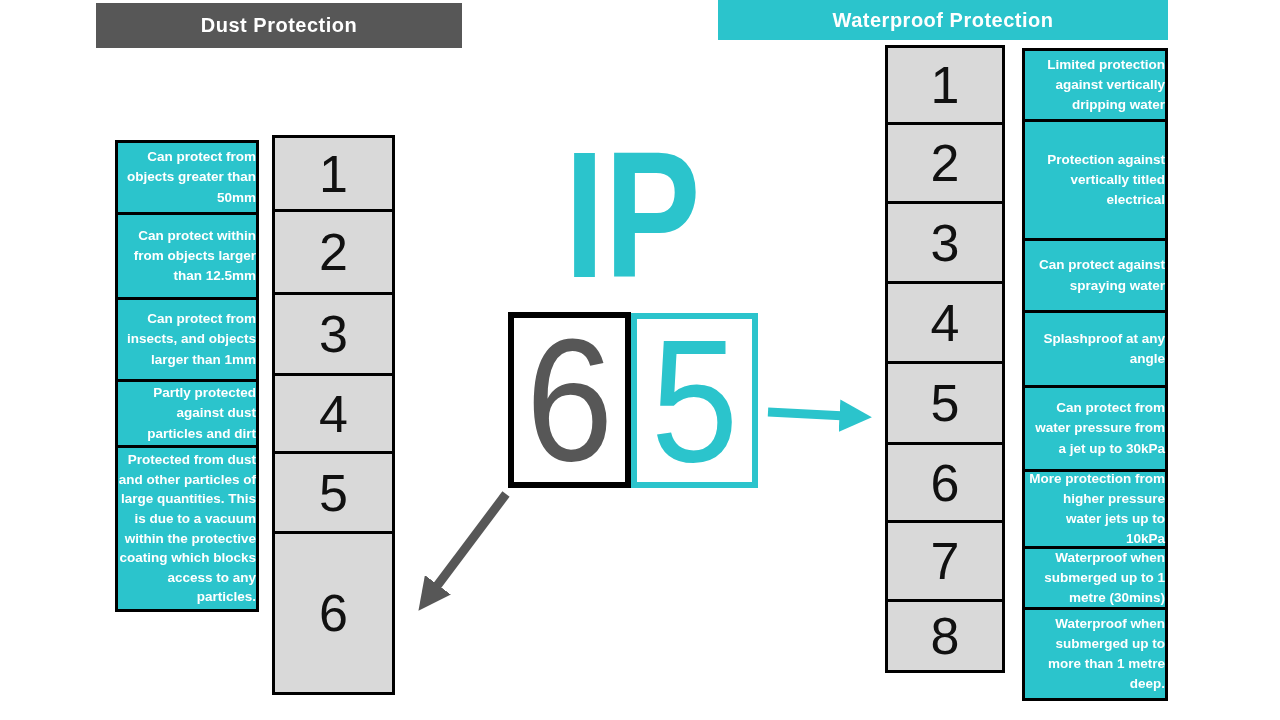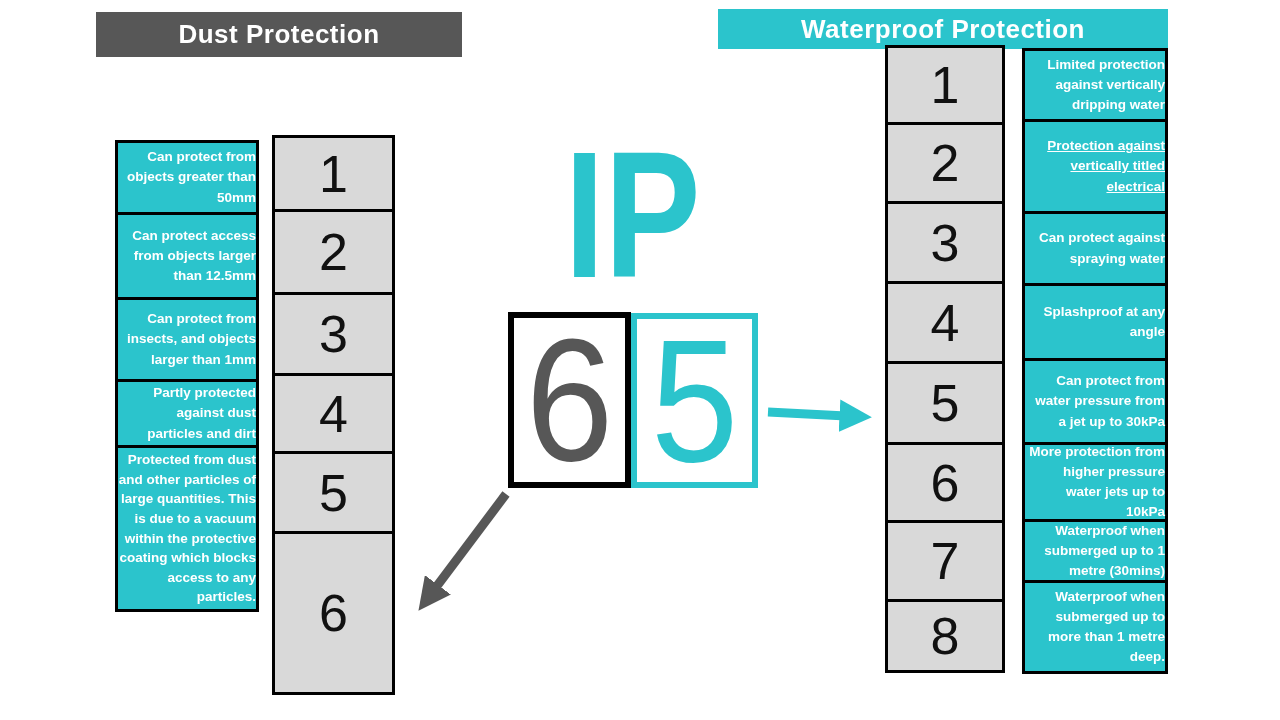--- a/index.html
+++ b/index.html
@@ -4,21 +4,21 @@
 <style>
   * { margin: 0; padding: 0; box-sizing: border-box; }
   html, body { width: 1280px; height: 720px; background: #fff; overflow: hidden; }
   body { font-family: "Liberation Sans", sans-serif; }
 
   .canvas { position: relative; width: 1280px; height: 720px; background: #ffffff; }
 
   .header {
     position: absolute;
     display: flex; align-items: center; justify-content: center;
-    color: #ffffff; font-weight: bold; font-size: 26px; letter-spacing: 0.5px; margin-top: 9px;
+    color: #ffffff; font-weight: bold; font-size: 20px; letter-spacing: 0.5px;
   }
   .dust-header  { left: 96px;  top: 3px; width: 366px; height: 45px; background: #575757; }
   .water-header { left: 718px; top: 0px; width: 450px; height: 40px; background: #2BC4CC; }
 
   .col { position: absolute; display: flex; flex-direction: column; }
 
   .tbox {
     background: #2BC4CC; border: 3px solid #000000;
     display: flex; align-items: center; justify-content: center;
     text-align: right; color: #ffffff; font-weight: bold;
@@ -59,21 +59,21 @@
 
   <div class="header dust-header">
     <span>Dust Protection</span>
   </div>
   <div class="header water-header">
     <span>Waterproof Protection</span>
   </div>
 
   <div class="col" style="left:115px; top:140px; width:144px;">
     <div class="tbox" style="height:75px;">Can protect from objects greater than 50mm</div>
-    <div class="tbox" style="height:88px;">Can protect access from objects larger than 12.5mm</div>
+    <div class="tbox" style="height:88px;">Can protect within from objects larger than 12.5mm</div>
     <div class="tbox" style="height:85px;">Can protect from insects, and objects larger than 1mm</div>
     <div class="tbox" style="height:69px;">Partly protected against dust particles and dirt</div>
     <div class="tbox" style="height:167px; line-height:1.45;">Protected from dust and other particles of large quantities. This is due to a vacuum within the protective coating which blocks access to any particles.</div>
   </div>
 
   <div class="col" style="left:272px; top:135px; width:123px;">
     <div class="ncell" style="height:77px;">1</div>
     <div class="ncell" style="height:86px;">2</div>
     <div class="ncell" style="height:84px;">3</div>
     <div class="ncell" style="height:81px;">4</div>
@@ -108,21 +108,21 @@
     <div class="ncell" style="height:83px;">3</div>
     <div class="ncell" style="height:83px;">4</div>
     <div class="ncell" style="height:84px;">5</div>
     <div class="ncell" style="height:81px;">6</div>
     <div class="ncell" style="height:82px;">7</div>
     <div class="ncell" style="height:74px;">8</div>
   </div>
 
   <div class="col" style="left:1022px; top:48px; width:146px;">
     <div class="tbox" style="height:74px;">Limited protection against vertically dripping water</div>
-    <div class="tbox" style="height:95px;text-decoration:underline;">Protection against vertically titled electrical</div>
+    <div class="tbox" style="height:122px;">Protection against vertically titled electrical</div>
     <div class="tbox" style="height:75px;">Can protect against spraying water</div>
     <div class="tbox" style="height:78px;">Splashproof at any angle</div>
     <div class="tbox" style="height:87px;">Can protect from water pressure from a jet up to 30kPa</div>
     <div class="tbox" style="height:80px;">More protection from higher pressure water jets up to 10kPa</div>
     <div class="tbox" style="height:64px;">Waterproof when submerged up to 1 metre (30mins)</div>
     <div class="tbox" style="height:94px;">Waterproof when submerged up to more than 1 metre deep.</div>
   </div>
 
 </div>
 

